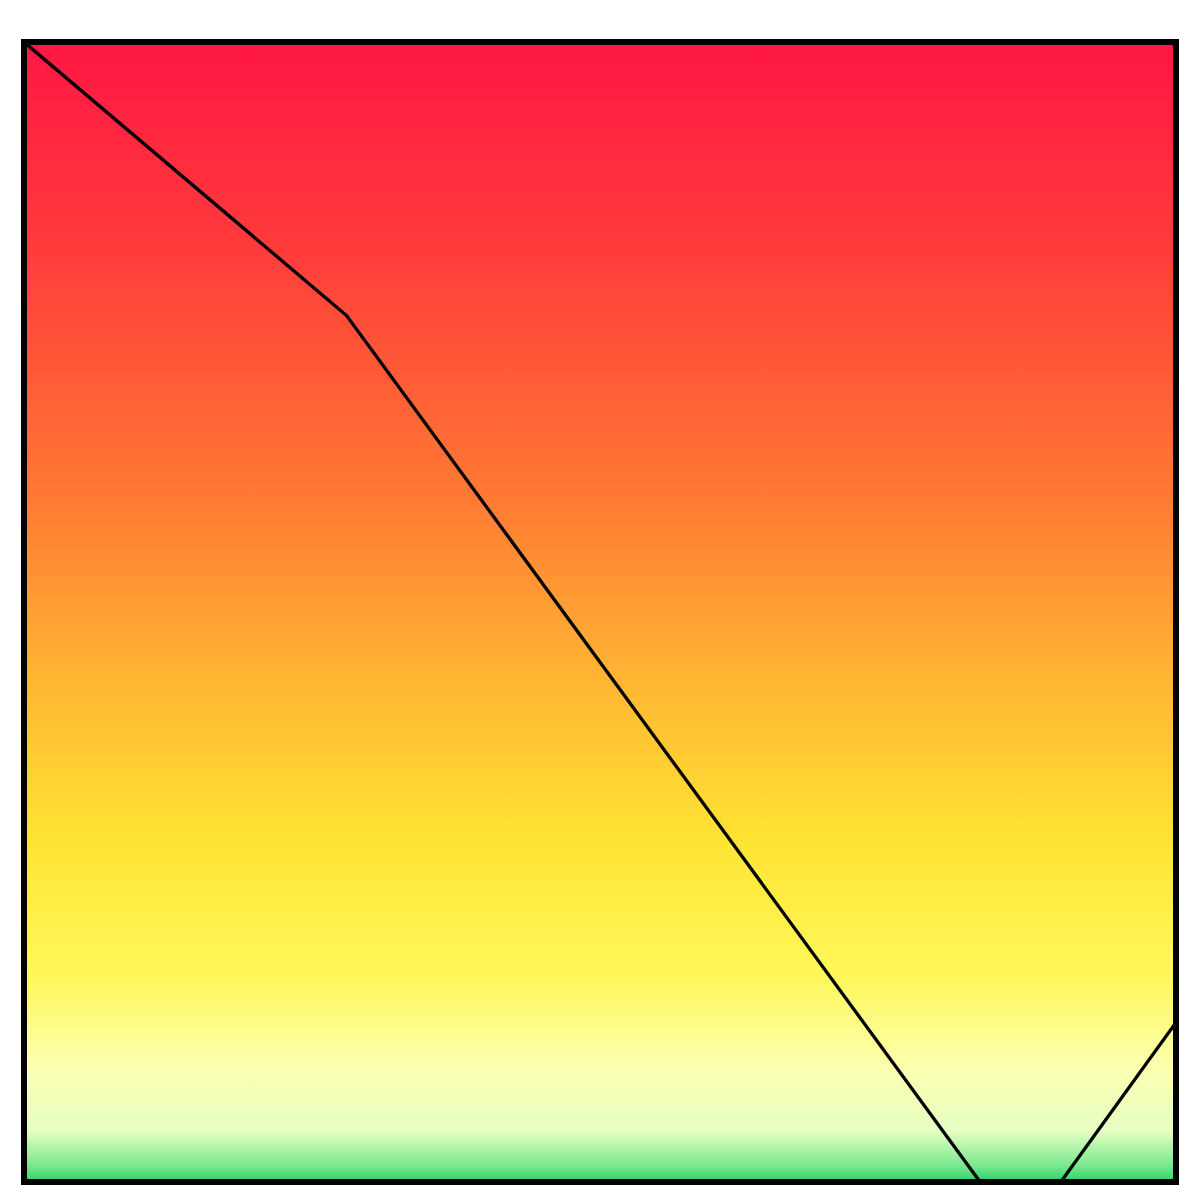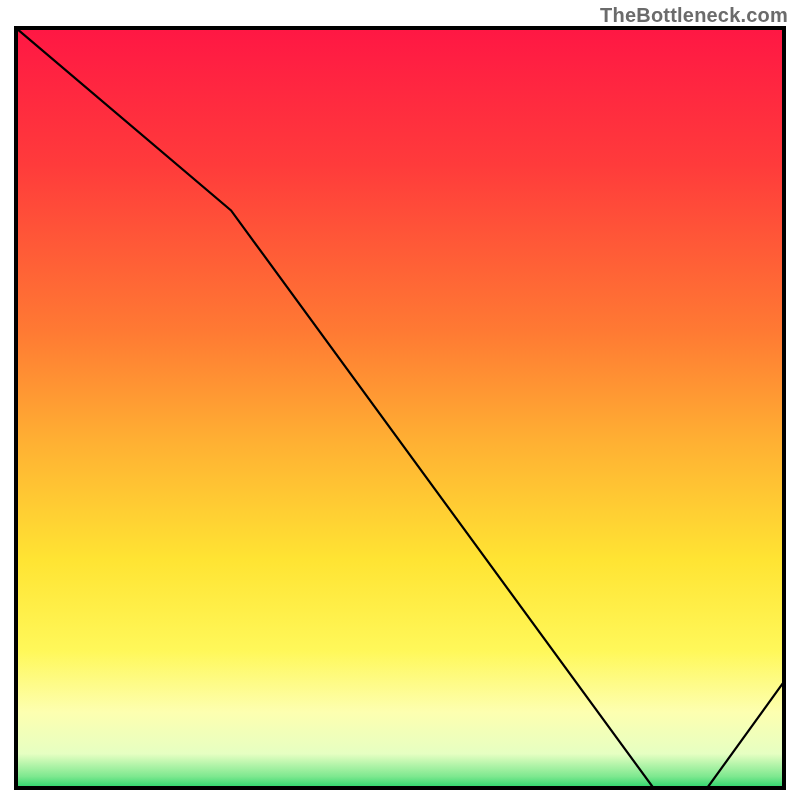--- a/index.html
+++ b/index.html
@@ -33,21 +33,20 @@
     font-size: 10px;
     font-weight: bold;
     fill: #e63b2e;
     letter-spacing: 0.5px;
   }
 </style>
 </head>
 <body>
 
 <div class="stage">
-  <div class="watermark">TheBottleneck.com</div>
 
   <svg class="chart" width="800" height="800" viewBox="0 0 800 800">
     <defs>
       <linearGradient id="bg-grad" x1="0" y1="0" x2="0" y2="1">
           <stop offset="0%" stop-color="#ff1744"></stop>
           <stop offset="18%" stop-color="#ff3b3b"></stop>
           <stop offset="40%" stop-color="#ff7a33"></stop>
           <stop offset="55.00000000000001%" stop-color="#ffb233"></stop>
           <stop offset="70%" stop-color="#ffe433"></stop>
           <stop offset="82%" stop-color="#fff85a"></stop>

